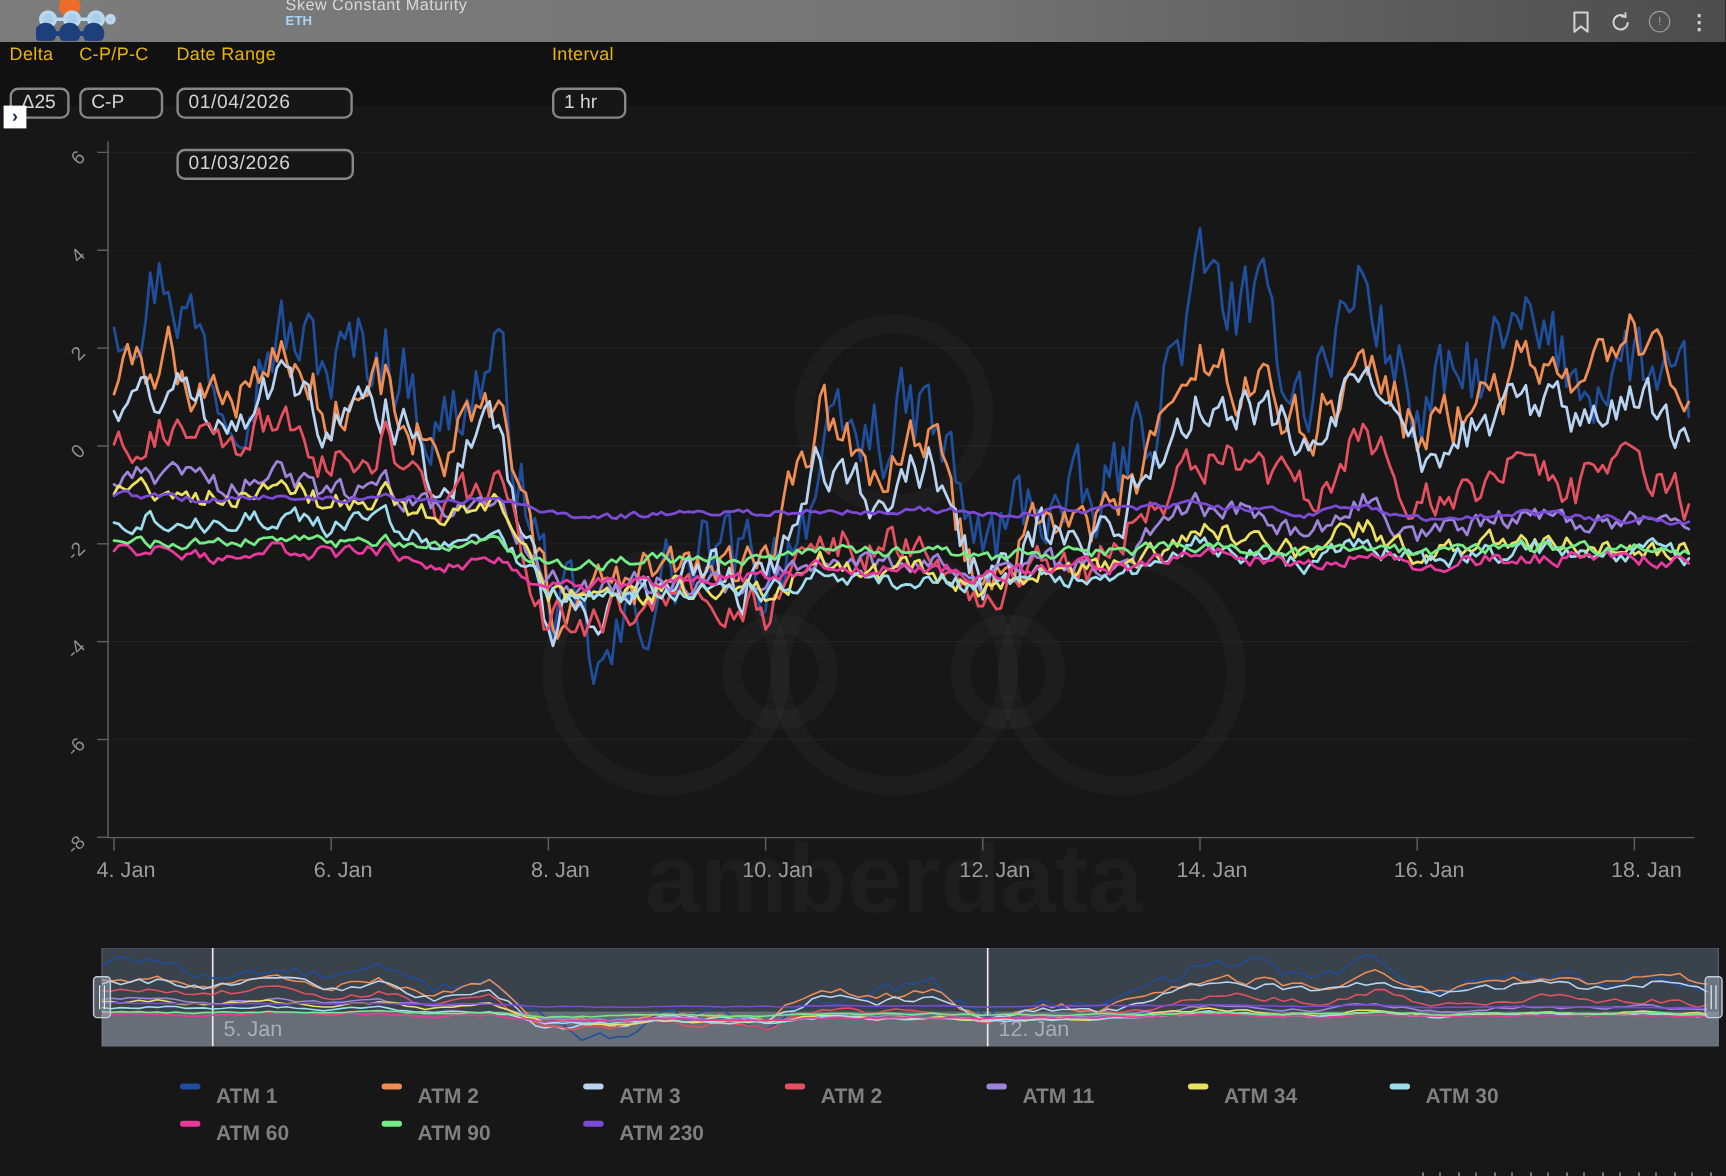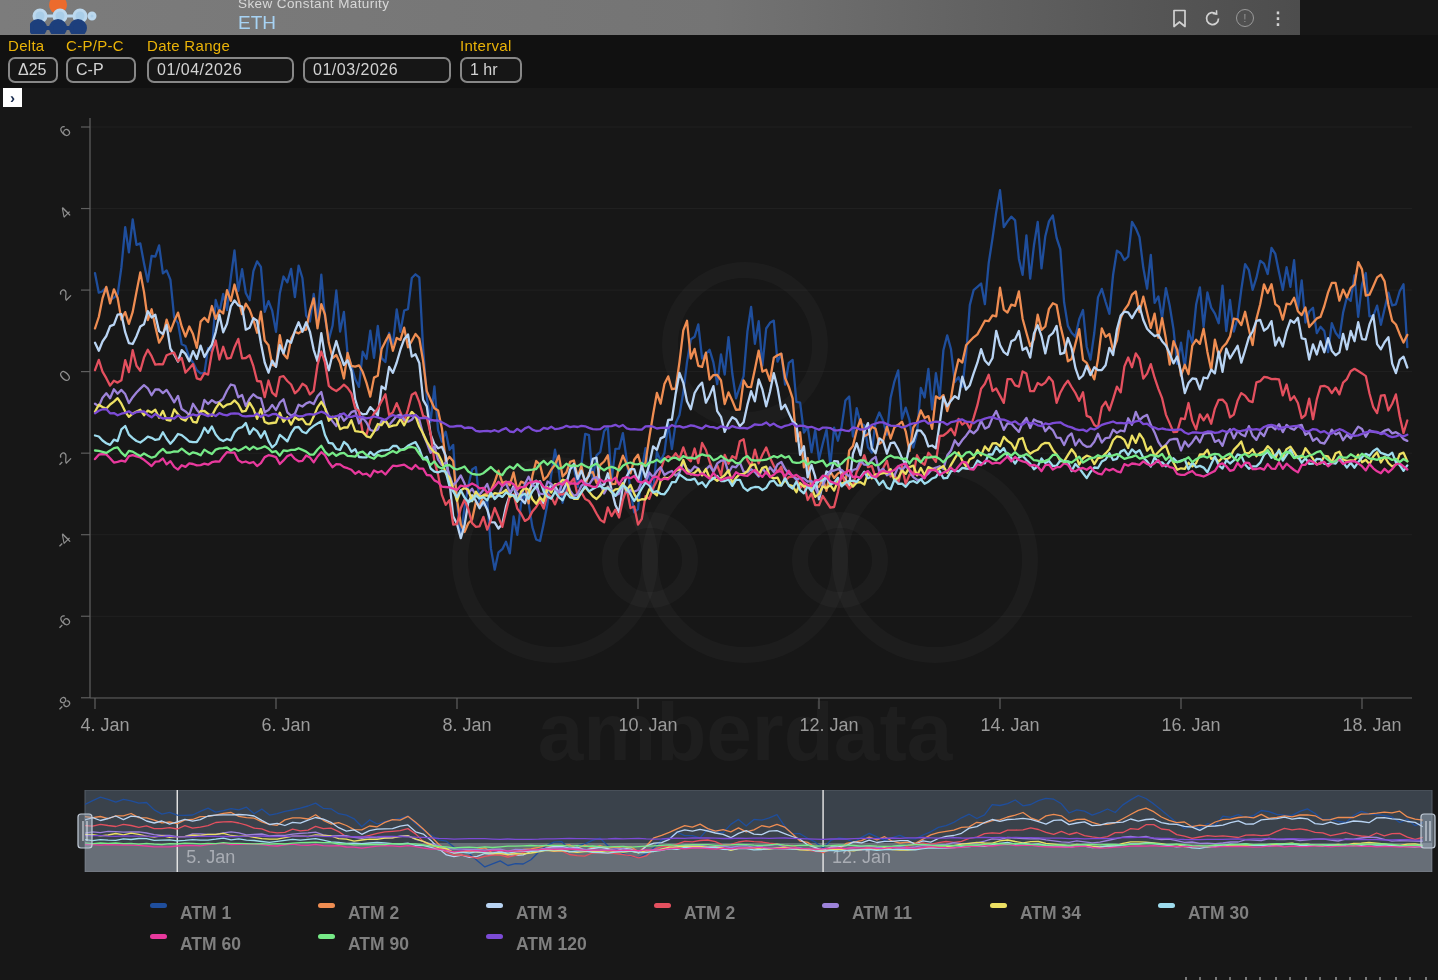--- a/index.html
+++ b/index.html
@@ -1,40 +1,40 @@
 <!DOCTYPE html>
 <html><head>
 <meta charset="utf-8">
 <style>
   html,body{margin:0;padding:0;background:#171717;}
   body{width:1438px;height:980px;position:relative;overflow:hidden;
        font-family:"Liberation Sans", sans-serif;-webkit-font-smoothing:antialiased;}
 
   
-  .header{position:absolute;left:0;top:0;width:1300px;height:35px;
+  .header{position:absolute;left:0;top:0;width:1438px;height:35px;
           background:linear-gradient(90deg,#7c7c7c 0%,#747474 55%,#565656 88%,#4d4d4d 100%);}
   .logo{position:absolute;left:30px;top:0;width:80px;height:34px;}
   .titles{position:absolute;left:238px;top:-3px;line-height:1.05;}
   .title{font-size:13.5px;color:#d8d8d8;letter-spacing:.4px;}
-  .subtitle{font-size:19px;color:#a7d3f4;font-weight:400;margin-top:2px;}
+  .subtitle{font-size:11px;color:#a7d3f4;font-weight:700;margin-top:2px;}
   .hicons{position:absolute;right:10px;top:6px;display:flex;align-items:center;gap:9px;}
   .hicon{width:24px;height:24px;display:flex;align-items:center;justify-content:center;cursor:pointer;}
   .info-circ{width:16px;height:16px;border:1.6px solid #9a9a9a;border-radius:50%;
              color:#9a9a9a;font-size:10px;display:flex;align-items:center;justify-content:center;}
   .kebab{color:#d2d2d2;font-size:17px;font-weight:bold;letter-spacing:0;}
 
   
   .filterbar{position:absolute;left:0;top:35px;width:1438px;height:53px;background:#111111;}
   .fgroup{position:absolute;top:2px;}
   .flabel{font-size:15px;color:#eab308;letter-spacing:.3px;margin-bottom:3px;}
   .fbox{height:22px;border:2px solid #878787;border-radius:7px;background:#161616;
         color:#d3d3d3;font-size:16px;line-height:22px;padding:0 8px;display:inline-block;
-        box-sizing:content-box;cursor:pointer;}
+        box-sizing:content-box;cursor:pointer;margin-top:16px;}
   .fbox.date{letter-spacing:.5px;}
-  .drow{display:flex;gap:9px;}
+  .drow{display:flex;gap:9px;flex-direction:column;}
 
   .expander{position:absolute;left:3px;top:88px;width:19px;height:19px;background:#ffffff;
             display:flex;align-items:center;justify-content:center;cursor:pointer;}
   .expander span{color:#16294d;font-size:15px;font-weight:bold;line-height:1;margin-top:-1px;}
 
   
   #main-chart{position:absolute;left:0;top:100px;}
   #nav-chart{position:absolute;left:0;top:790px;}
 
   
@@ -251,17 +251,17 @@
     <div class="legend-item">
       <span class="swatch" style="background: rgb(232, 57, 157);"></span>
       <span class="legend-label">ATM 60</span>
     </div>
     <div class="legend-item">
       <span class="swatch" style="background: rgb(118, 234, 135);"></span>
       <span class="legend-label">ATM 90</span>
     </div>
     <div class="legend-item">
       <span class="swatch" style="background: rgb(124, 75, 214);"></span>
-      <span class="legend-label">ATM 120</span>
+      <span class="legend-label">ATM 230</span>
     </div>
   </div>
 
 <div class="strip"></div>
 
 </body></html>

